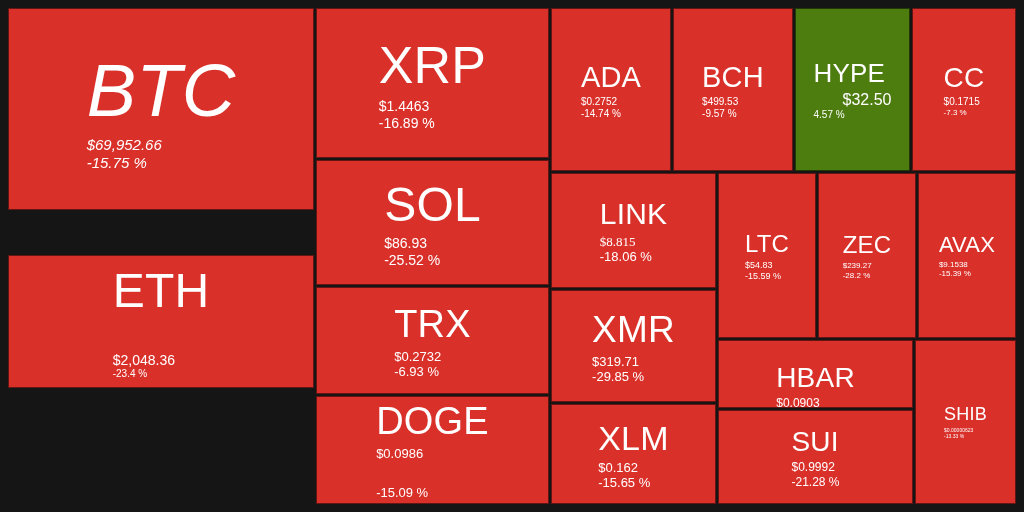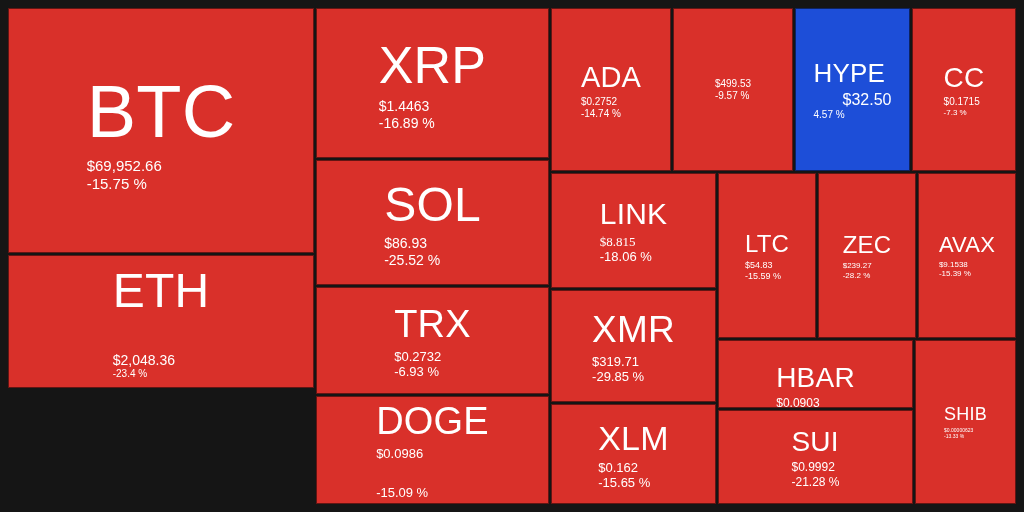--- a/index.html
+++ b/index.html
@@ -21,42 +21,42 @@
     flex-direction:column;
     align-items:center;
     justify-content:center;
     overflow:hidden;
     border:1px solid rgba(0,0,0,0.55);
     color:#ffffff;
     line-height:1.18;
     text-align:center;
   }
   .tile.neg { background:#D9302A; }
-  .tile.pos { background:#1d4ed8; }
+  .tile.pos { background:#4d7c0f; }
   .tile .sym {
     font-weight:400;
     letter-spacing:0.2px;
     white-space:nowrap;
     margin-bottom:2px;
   }
   .tile .price, .tile .chg {
     font-weight:400;
     white-space:nowrap;
   }
   .tile .block {
     display:flex;
     flex-direction:column;
     align-items:flex-start;
   }
 </style>
 </head>
 <body>
 
 <div id="heatmap">
-    <div class="tile neg" style="left: 8px; top: 8px; width: 306px; height: 245px;">
+    <div class="tile neg" style="left: 8px; top: 8px; width: 306px; height: 202px; font-style: italic;">
       <div class="block">
         <div class="sym" style="font-size: 74px;">BTC</div>
         <div class="price" style="font-size: 15px;">$69,952.66</div>
         <div class="chg" style="font-size: 15px;">-15.75 %</div>
       </div>
     </div>
     <div class="tile neg" style="left: 8px; top: 255px; width: 306px; height: 133px;">
       <div class="block">
         <div class="sym" style="font-size: 48px;">ETH</div>
         <div class="price" style="font-size: 14px; margin-top: 30px;">$2,048.36</div>
@@ -93,20 +93,21 @@
     </div>
     <div class="tile neg" style="left: 551px; top: 8px; width: 120px; height: 163px;">
       <div class="block">
         <div class="sym" style="font-size: 29px;">ADA</div>
         <div class="price" style="font-size: 10px;">$0.2752</div>
         <div class="chg" style="font-size: 10px;">-14.74 %</div>
       </div>
     </div>
     <div class="tile neg" style="left: 673px; top: 8px; width: 120px; height: 163px;">
       <div class="block">
+        <div class="sym" style="font-size: 29px;">BCH</div>
         <div class="price" style="font-size: 10px;">$499.53</div>
         <div class="chg" style="font-size: 10px;">-9.57 %</div>
       </div>
     </div>
     <div class="tile pos" style="left: 795px; top: 8px; width: 115px; height: 163px;">
       <div class="block">
         <div class="sym" style="font-size: 26px;">HYPE</div>
         <div class="price" style="font-size: 16px; padding-left: 29px;">$32.50</div>
         <div class="chg" style="font-size: 10px;">4.57 %</div>
       </div>

